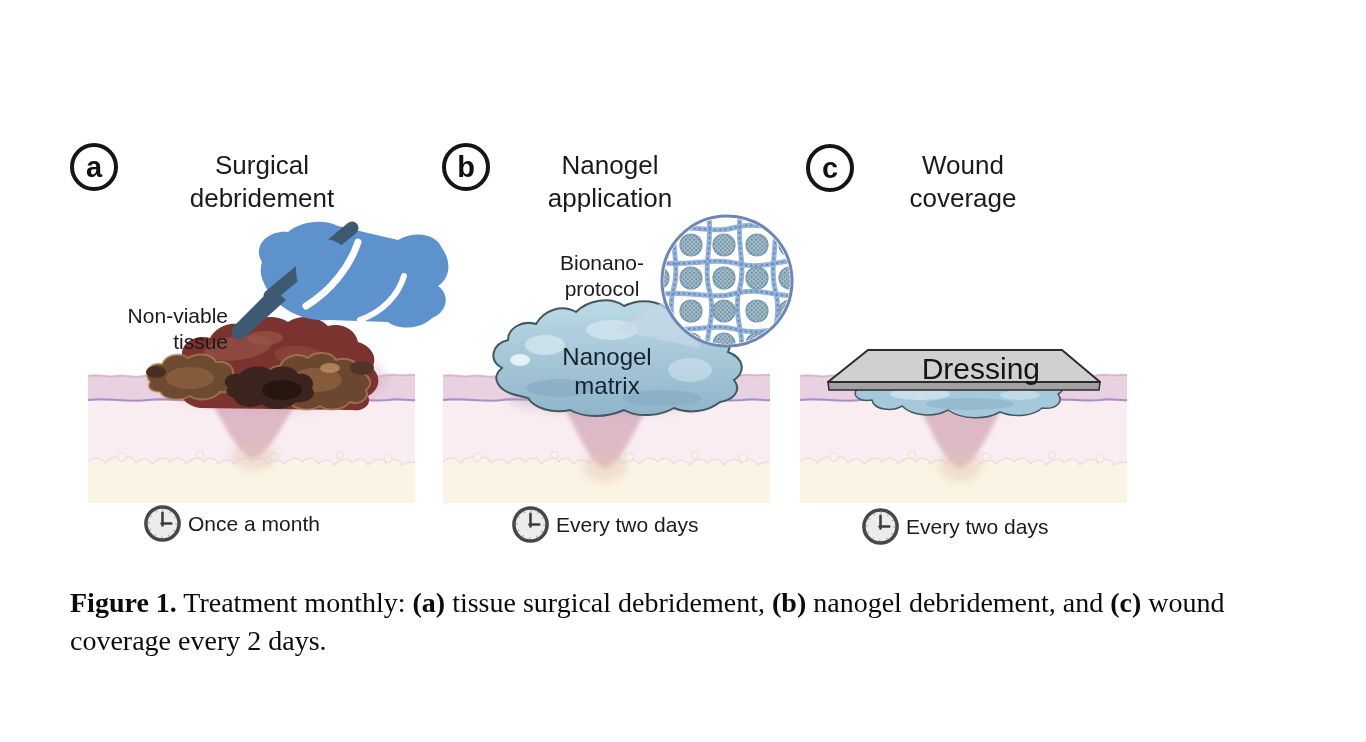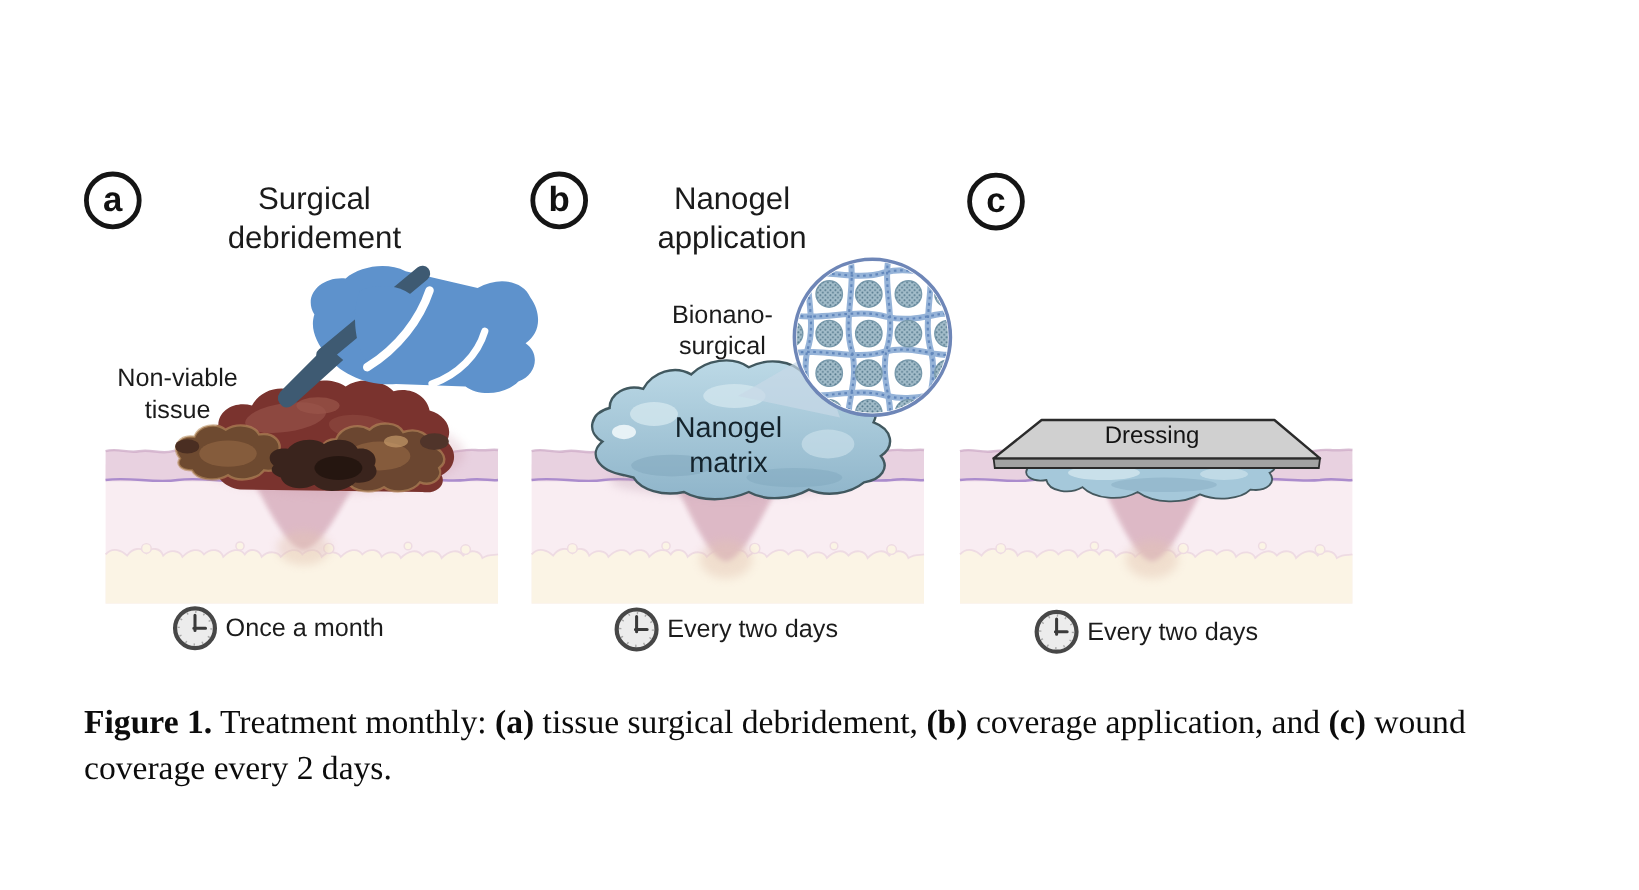--- a/index.html
+++ b/index.html
@@ -7,21 +7,21 @@
          font-family:"Liberation Sans",sans-serif;}
   .art{position:absolute;left:0;top:0;}
   .abs{position:absolute;}
   .panel-letter{width:48px;height:48px;border:4px solid #151515;border-radius:50%;
     display:flex;align-items:center;justify-content:center;font-weight:700;font-size:29px;
     color:#111;box-sizing:border-box;background:transparent;}
   .panel-title{width:260px;text-align:center;font-size:26px;line-height:33px;color:#1b1b1b;
     white-space:pre-line;}
   .small-label{text-align:center;font-size:21px;line-height:26px;color:#1b1b1b;white-space:pre-line;}
   .gel-label{width:160px;text-align:center;font-size:24px;line-height:29px;color:#14232c;white-space:pre-line;}
-  .dressing-label{width:160px;text-align:center;font-size:20px;color:#141414;}
+  .dressing-label{width:160px;text-align:right;font-size:30px;color:#141414;}
   .freq-row{display:flex;align-items:center;gap:5px;}
   .freq-label{font-size:21px;color:#1c1c1c;}
   .caption{width:1240px;font-family:"Liberation Serif",serif;font-size:28px;line-height:38px;color:#0c0c0c;}
   .caption span.b{font-weight:bold;text-align:right;}
 </style>
 </head>
 <body>
 
 <div class="stage">
 
@@ -267,25 +267,27 @@
   </svg>
 
   <div class="abs panel-letter" style="left:70px;top:143px;">a</div>
   <div class="abs panel-letter" style="left:442px;top:143px;">b</div>
   <div class="abs panel-letter" style="left:806px;top:144px;">c</div>
 
   <div class="abs panel-title" style="left:132px;top:149px;">Surgical
 debridement</div>
   <div class="abs panel-title" style="left:480px;top:149px;">Nanogel
 application</div>
-
-  <div class="abs small-label" style="left:68px;top:303px;width:160px;">Non-viable
+  <div class="abs panel-title" style="left:833px;top:149px;">Wound
+coverage</div>
+
+  <div class="abs small-label" style="left:68px;top:303px;width:160px;text-align:right;">Non-viable
 tissue</div>
   <div class="abs small-label" style="left:524px;top:250px;width:156px;">Bionano-
-surgical</div>
+protocol</div>
   <div class="abs gel-label" style="left:527px;top:342px;">Nanogel
 matrix</div>
   <div class="abs dressing-label" style="left:880px;top:352px;">Dressing</div>
 
   <div class="abs freq-row" style="left:142px;top:503px;">
     <svg width="41" height="41" viewBox="-21 -21 42 42">
       <circle r="17" fill="#ececec" stroke="#474747" stroke-width="3.6"></circle>
       <circle r="14" fill="none" stroke="#a8a8a8" stroke-width="2" stroke-dasharray="1.2 6.1"></circle>
       <path d="M0,2 L0,-11 M-1,0 L9,0" stroke="#3a3a3a" stroke-width="2.6" stroke-linecap="round" fill="none"></path>
     </svg>
@@ -301,15 +303,15 @@
   </div>
   <div class="abs freq-row" style="left:860px;top:506px;">
     <svg width="41" height="41" viewBox="-21 -21 42 42">
       <circle r="17" fill="#ececec" stroke="#474747" stroke-width="3.6"></circle>
       <circle r="14" fill="none" stroke="#a8a8a8" stroke-width="2" stroke-dasharray="1.2 6.1"></circle>
       <path d="M0,2 L0,-11 M-1,0 L9,0" stroke="#3a3a3a" stroke-width="2.6" stroke-linecap="round" fill="none"></path>
     </svg>
     <span class="freq-label">Every two days</span>
   </div>
 
-  <div class="abs caption" style="left:70px;top:584px;"><span class="b">Figure 1.</span><span> Treatment monthly: </span><span class="b">(a)</span><span> tissue surgical debridement, </span><span class="b">(b)</span><span> coverage application, and </span><span class="b">(c)</span><span> wound coverage every 2 days.</span></div>
+  <div class="abs caption" style="left:70px;top:584px;"><span class="b">Figure 1.</span><span> Treatment monthly: </span><span class="b">(a)</span><span> tissue surgical debridement, </span><span class="b">(b)</span><span> nanogel debridement, and </span><span class="b">(c)</span><span> wound coverage every 2 days.</span></div>
 
 </div>
 
 </body></html>

